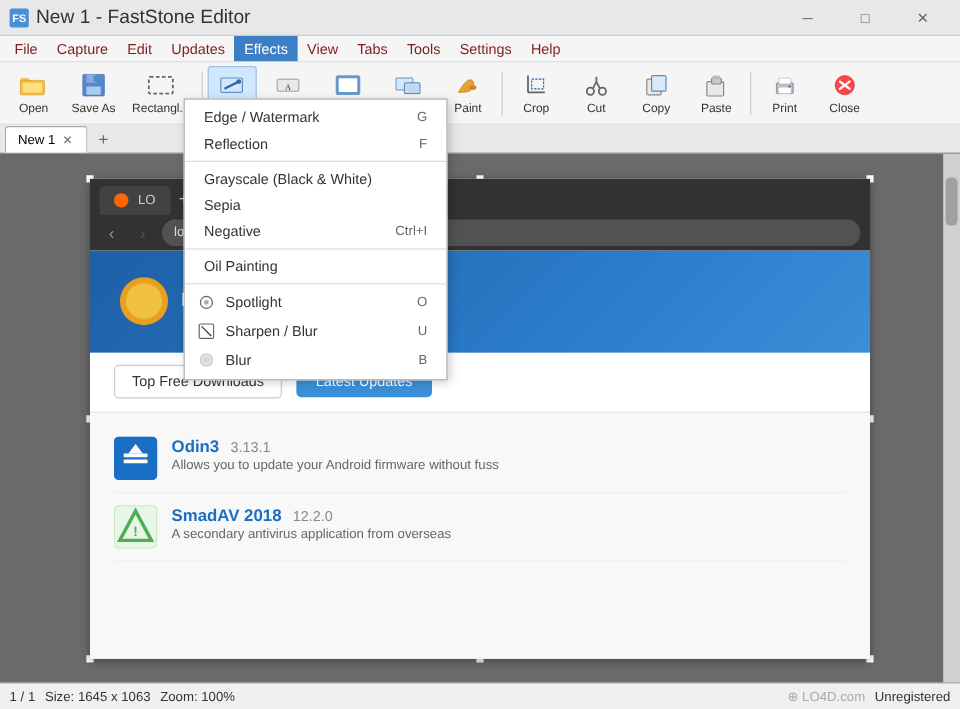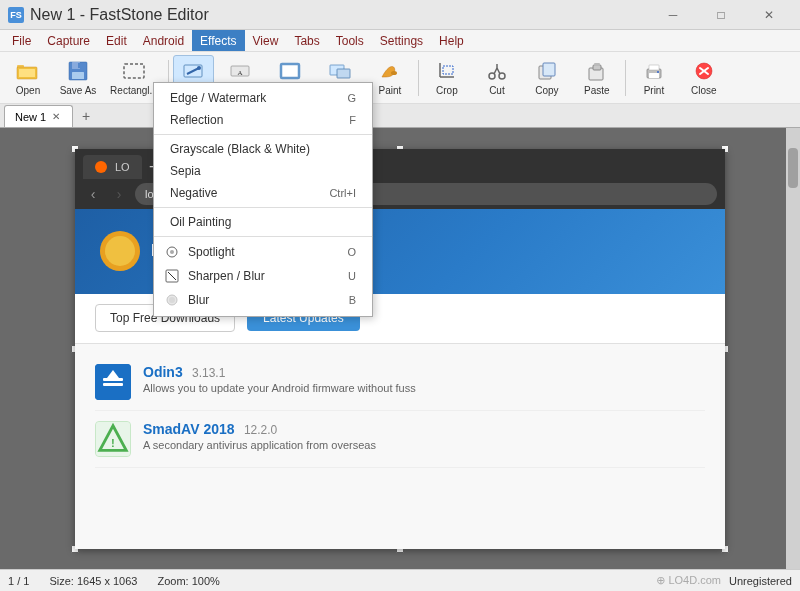--- a/index.html
+++ b/index.html
@@ -316,21 +316,21 @@
     
     .status-bar {
       background: #f0f0f0;
       height: 22px;
       border-top: 1px solid #ccc;
       display: flex;
       align-items: center;
       padding: 0 8px;
       font-size: 11px;
       color: #333;
-      gap: 20px;
+      gap: 8px;
       position: absolute;
       bottom: 0; left: 0; right: 0;
     }
     .status-right {
       margin-left: auto;
       display: flex; align-items: center; gap: 8px;
     }
     .lo4d-watermark {
       color: #aaa; font-size: 11px;
     }
@@ -387,21 +387,21 @@
     <button class="title-btn">─</button>
     <button class="title-btn">□</button>
     <button class="title-btn close">✕</button>
   </div>
 </div>
 
 <div class="menu-bar">
   <div class="menu-item">File</div>
   <div class="menu-item">Capture</div>
   <div class="menu-item">Edit</div>
-  <div class="menu-item">Android</div>
+  <div class="menu-item">Updates</div>
   <div class="menu-item effects-active">Effects</div>
   <div class="menu-item">View</div>
   <div class="menu-item">Tabs</div>
   <div class="menu-item">Tools</div>
   <div class="menu-item">Settings</div>
   <div class="menu-item">Help</div>
 </div>
 
 <div class="toolbar">
 

